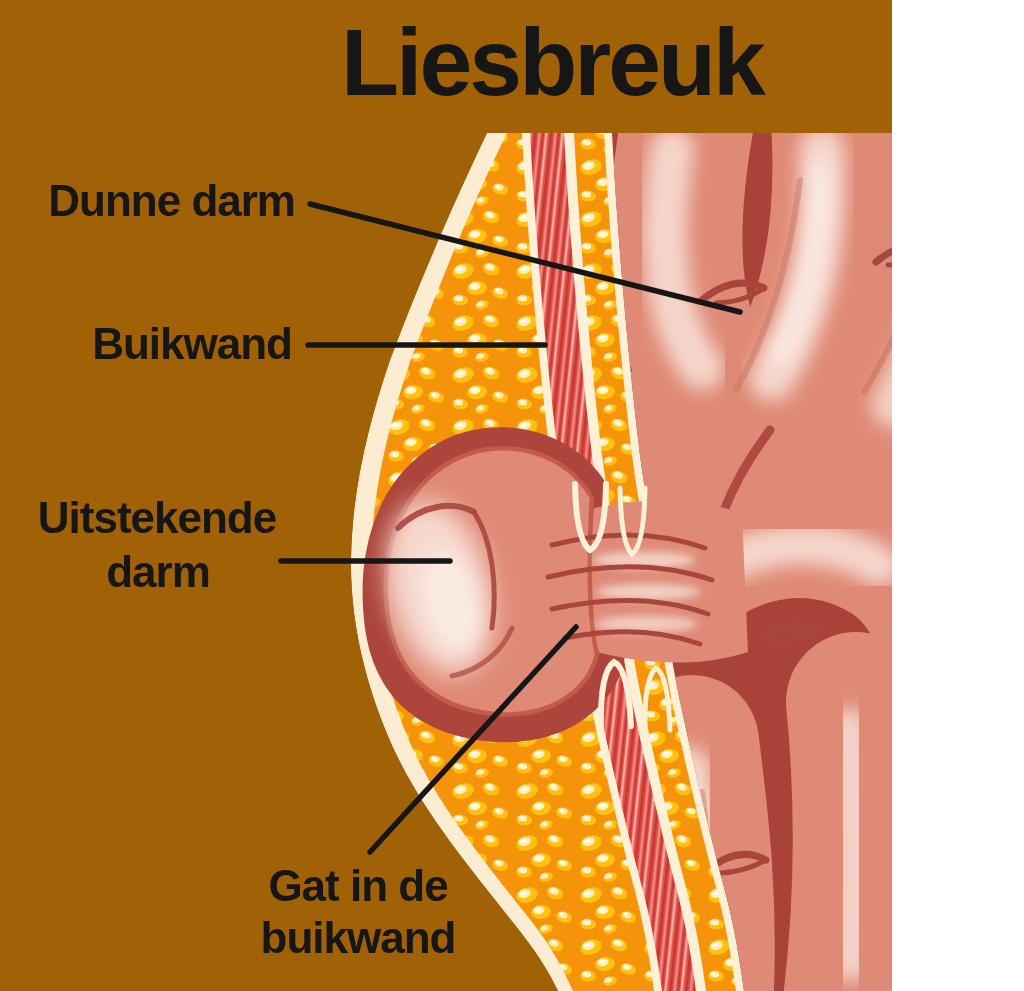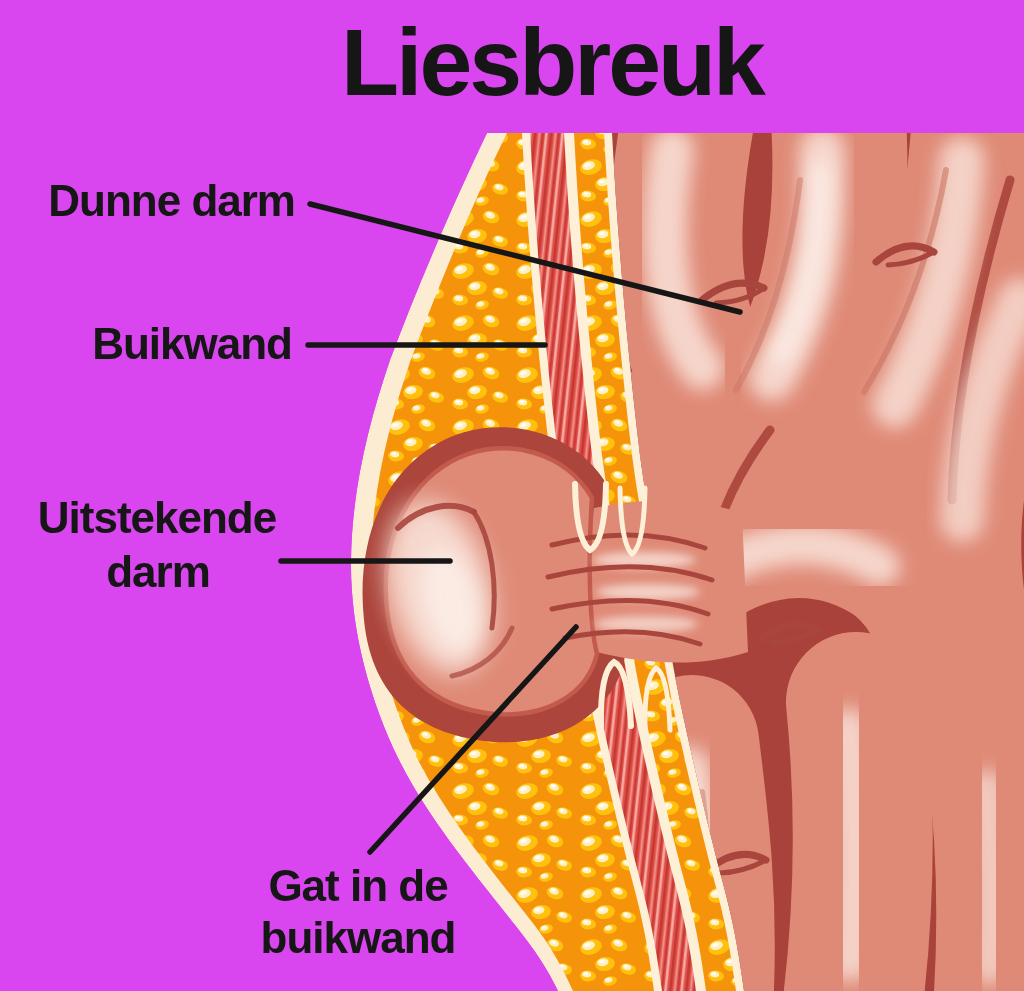--- a/index.html
+++ b/index.html
@@ -1,16 +1,16 @@
 <!DOCTYPE html>
 <html style="--ink: #161616; --skin: #fcedd2; --fascia_cream: #fdf0d6; --fat_base: #f5930a; --fat_bubble: #ffc10d; --bubble_highlight: #ffefc2; --muscle_red: #e0504a; --muscle_stripe_dark: #c43832; --muscle_stripe_light: #f2958e; --cavity_maroon: #a8423a; --intestine: #df8a77; --intestine_edge: #c25b4d; --intestine_highlight: #f8ded4; --hernia_sac: #ac453c; --notch_dark: #a8463d;"><head>
 <meta charset="utf-8">
 <style>
   html,body{margin:0;padding:0;background:#ffffff;}
-  .stage{position:relative;width:1024px;height:991px;background:#d946ef;overflow:hidden;
+  .stage{position:relative;width:892px;height:991px;background:#a16207;overflow:hidden;
          font-family:"Liberation Sans","DejaVu Sans",sans-serif;}
   svg{position:absolute;inset:0;display:block;}
 
   
   .skin      {fill:var(--skin);}
   .cream     {fill:var(--fascia_cream);}
   .cavity    {fill:var(--cavity_maroon);}
   .fatbg     {fill:var(--fat_base);}
   .bub       {fill:var(--fat_bubble);}
   .bubHl     {fill:var(--bubble_highlight);}

